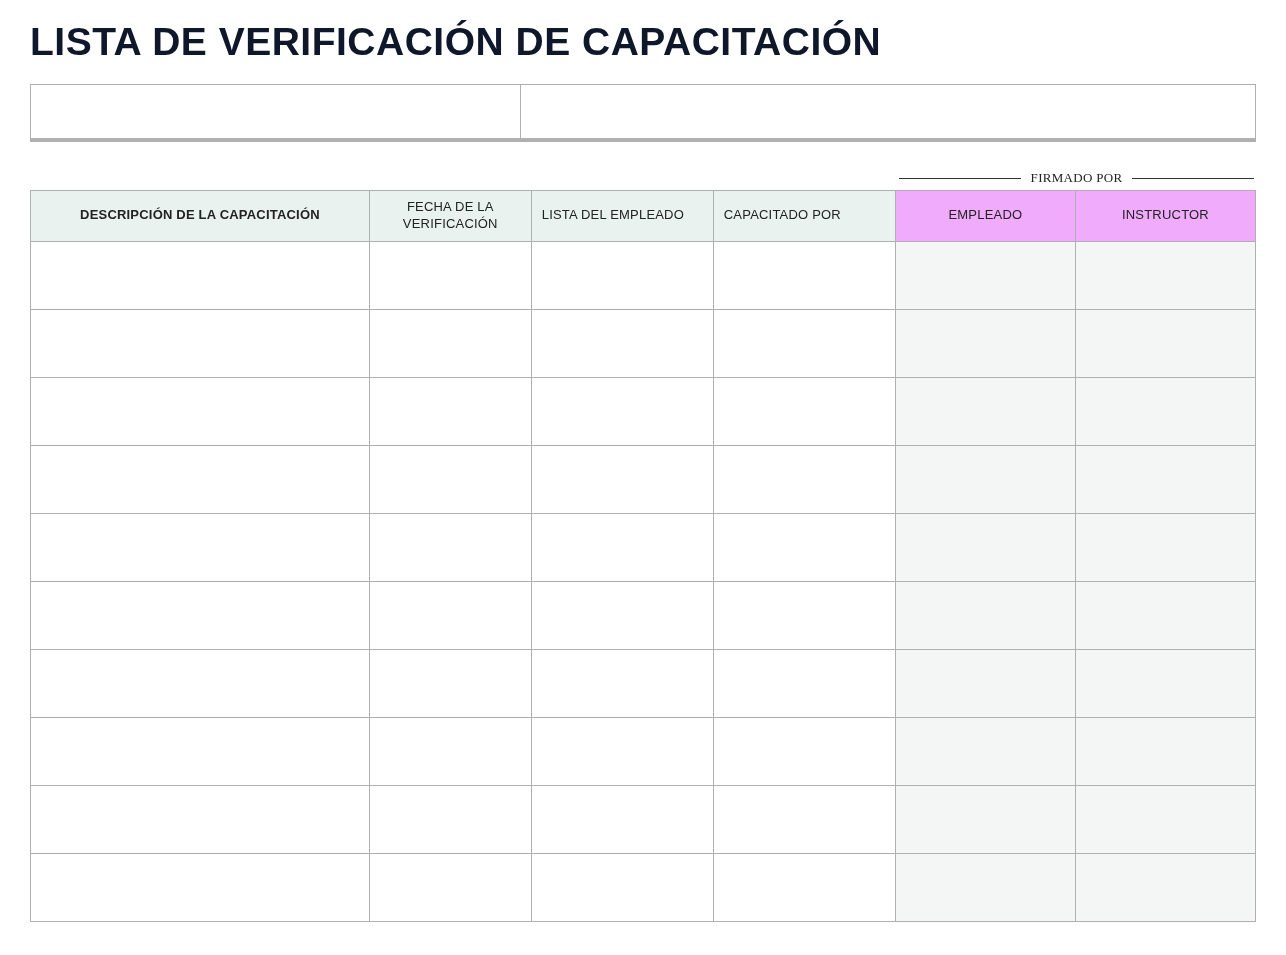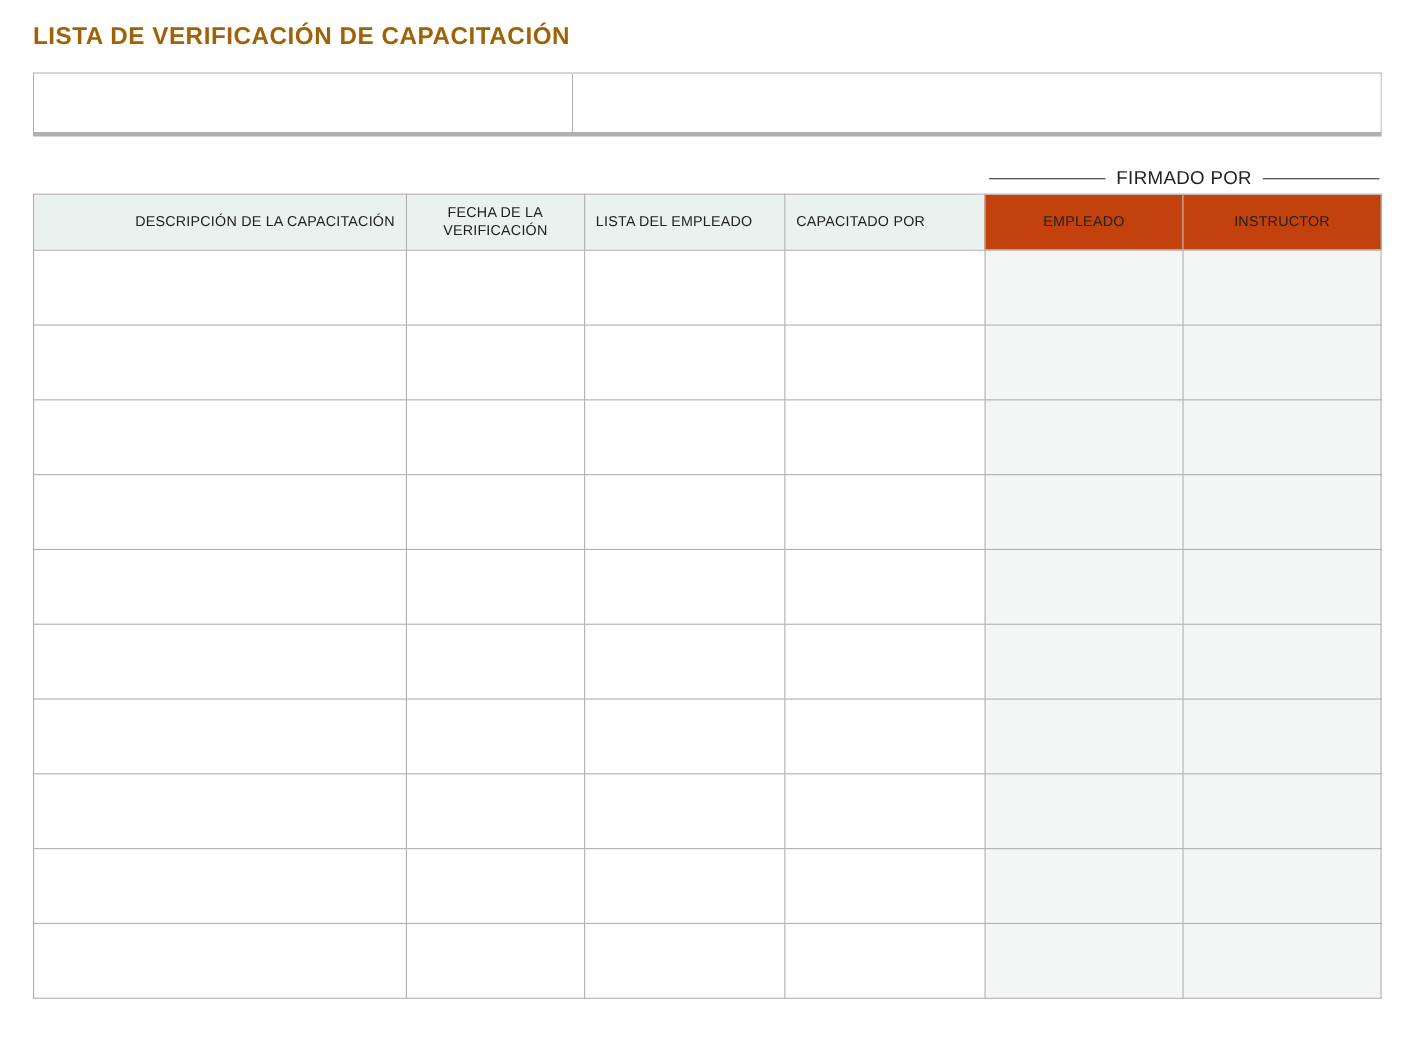--- a/index.html
+++ b/index.html
@@ -7,22 +7,22 @@
       padding: 0;
       box-sizing: border-box;
     }
     body {
       font-family: "Century Gothic", "Gill Sans", sans-serif;
       background: #ffffff;
       padding: 20px 30px;
       width: 1286px;
     }
     .title {
-      color: #a16207;
-      font-size: 22px;
+      color: #0f172a;
+      font-size: 39px;
       font-weight: bold;
       letter-spacing: 0.5px;
       margin-bottom: 14px;
     }
     .info-row {
       display: flex;
       width: 100%;
       margin-bottom: 6px;
     }
     .info-label {
@@ -73,24 +73,25 @@
       align-items: center;
       justify-content: center;
       gap: 10px;
     }
     .signed-line {
       flex: 1;
       height: 1px;
       background: #333;
     }
     .signed-label {
-      font-size: 17px;
+      font-size: 13px;
       color: #222;
       letter-spacing: 0.3px;
       white-space: nowrap;
+      font-family: Liberation Serif, serif;
     }
     table.main {
       width: 100%;
       border-collapse: collapse;
       table-layout: fixed;
     }
     table.main th {
       font-weight: normal;
       font-size: 13px;
       color: #222;
@@ -98,27 +99,28 @@
       padding: 8px 10px;
       border: 1px solid #b0b0b0;
       height: 48px;
       vertical-align: middle;
       line-height: 1.3;
     }
     table.main th.h-light {
       background: #eaf2f0;
     }
     table.main th.h-dark {
-      background: #c2410c;
+      background: #f0abfc;
     }
     table.main th.left {
       text-align: left;
     }
     table.main th.leftpad {
-      text-align: right;
+      text-align: center;
+      font-weight: bold;
     }
     table.main th.center {
       text-align: center;
     }
     table.main td {
       border: 1px solid #b0b0b0;
       height: 68px;
       padding: 4px 8px;
       font-size: 13px;
       vertical-align: top;

